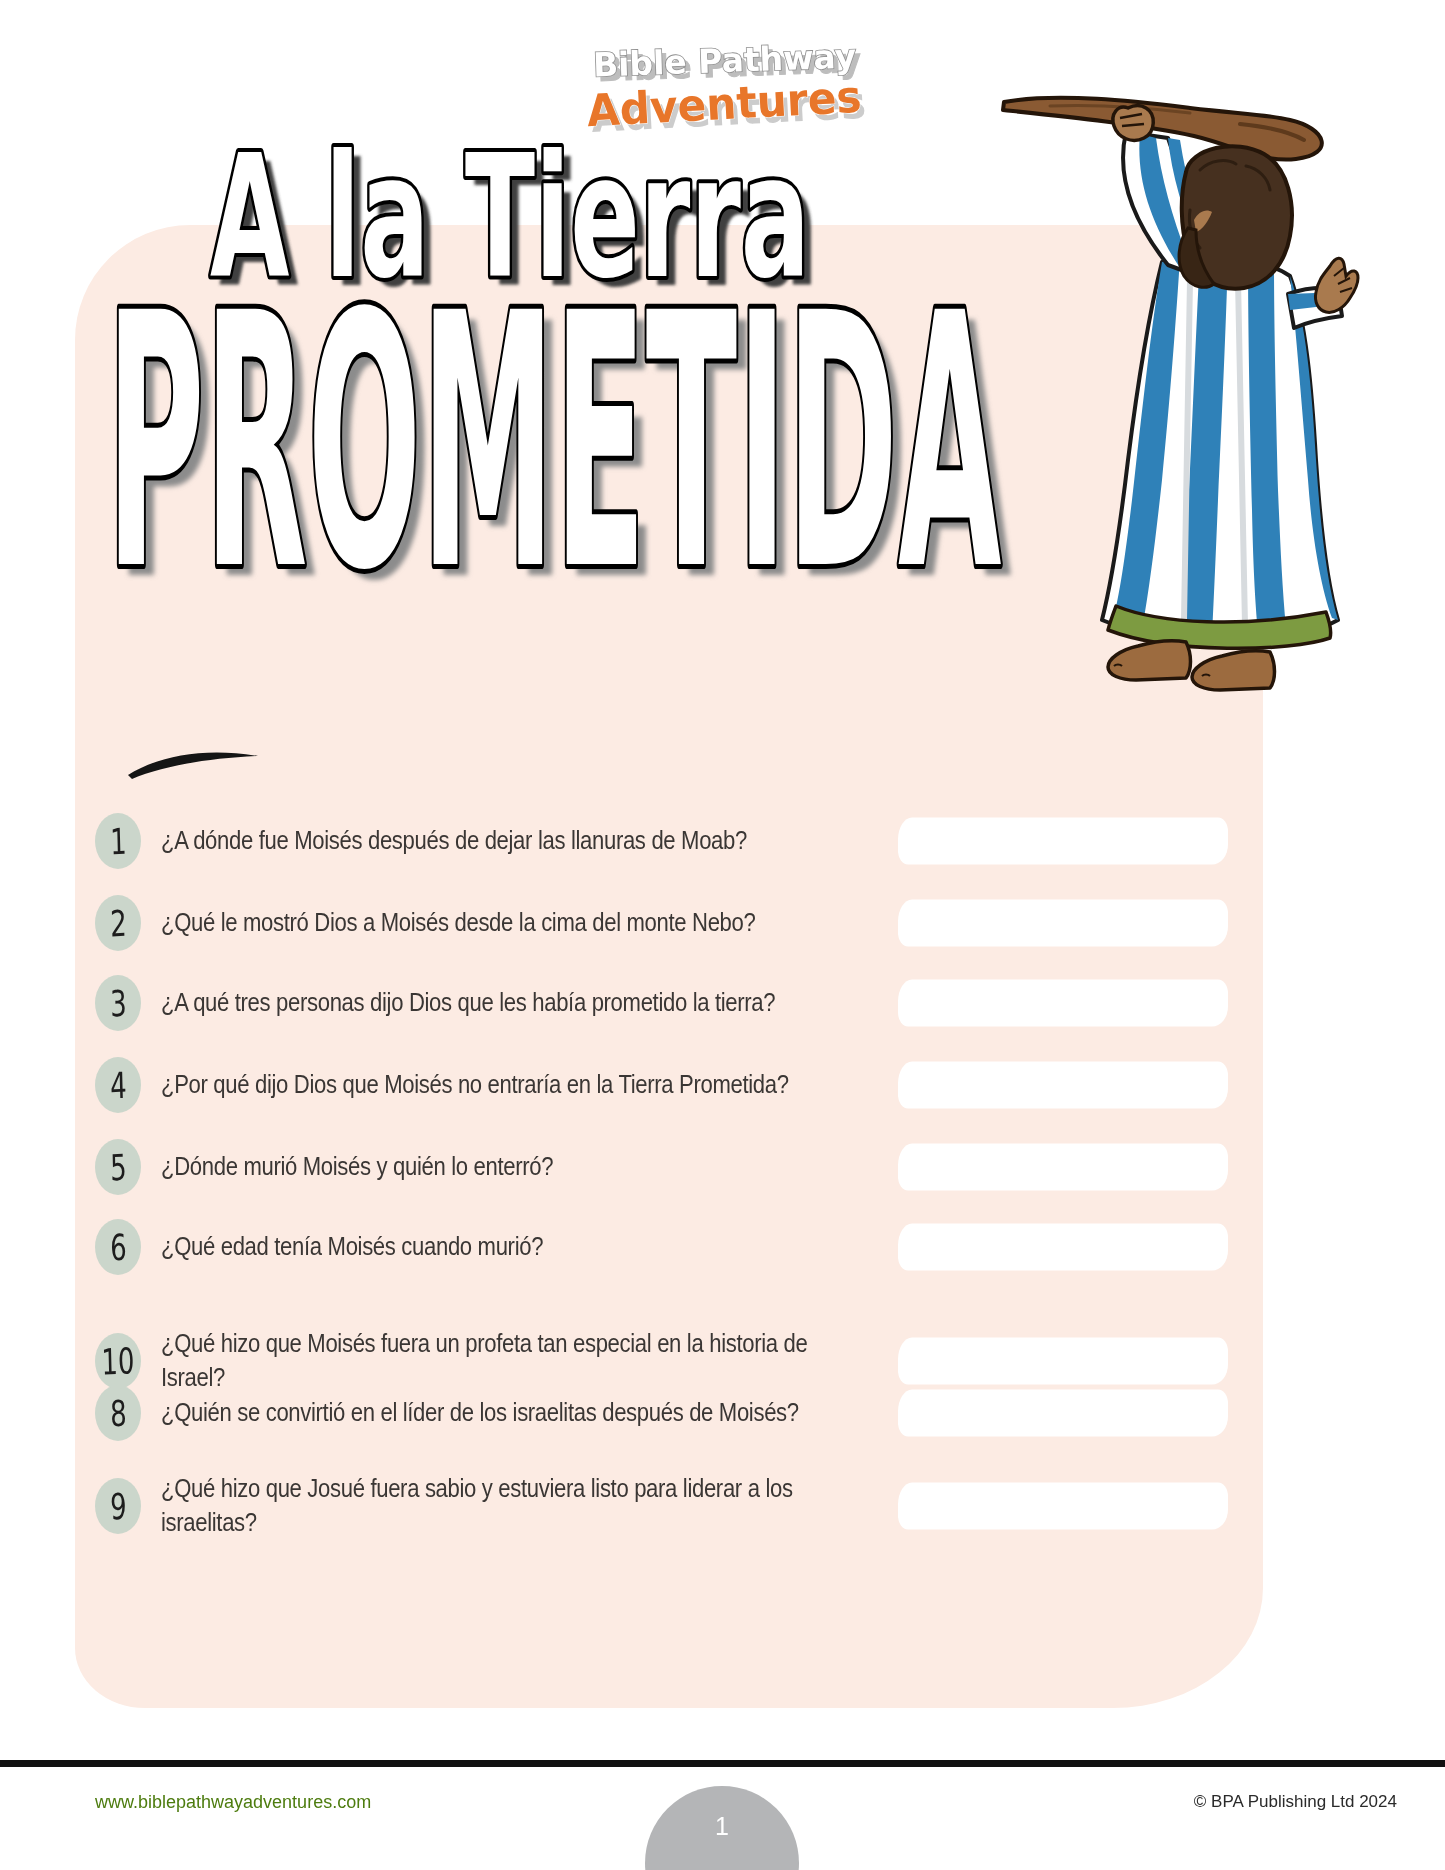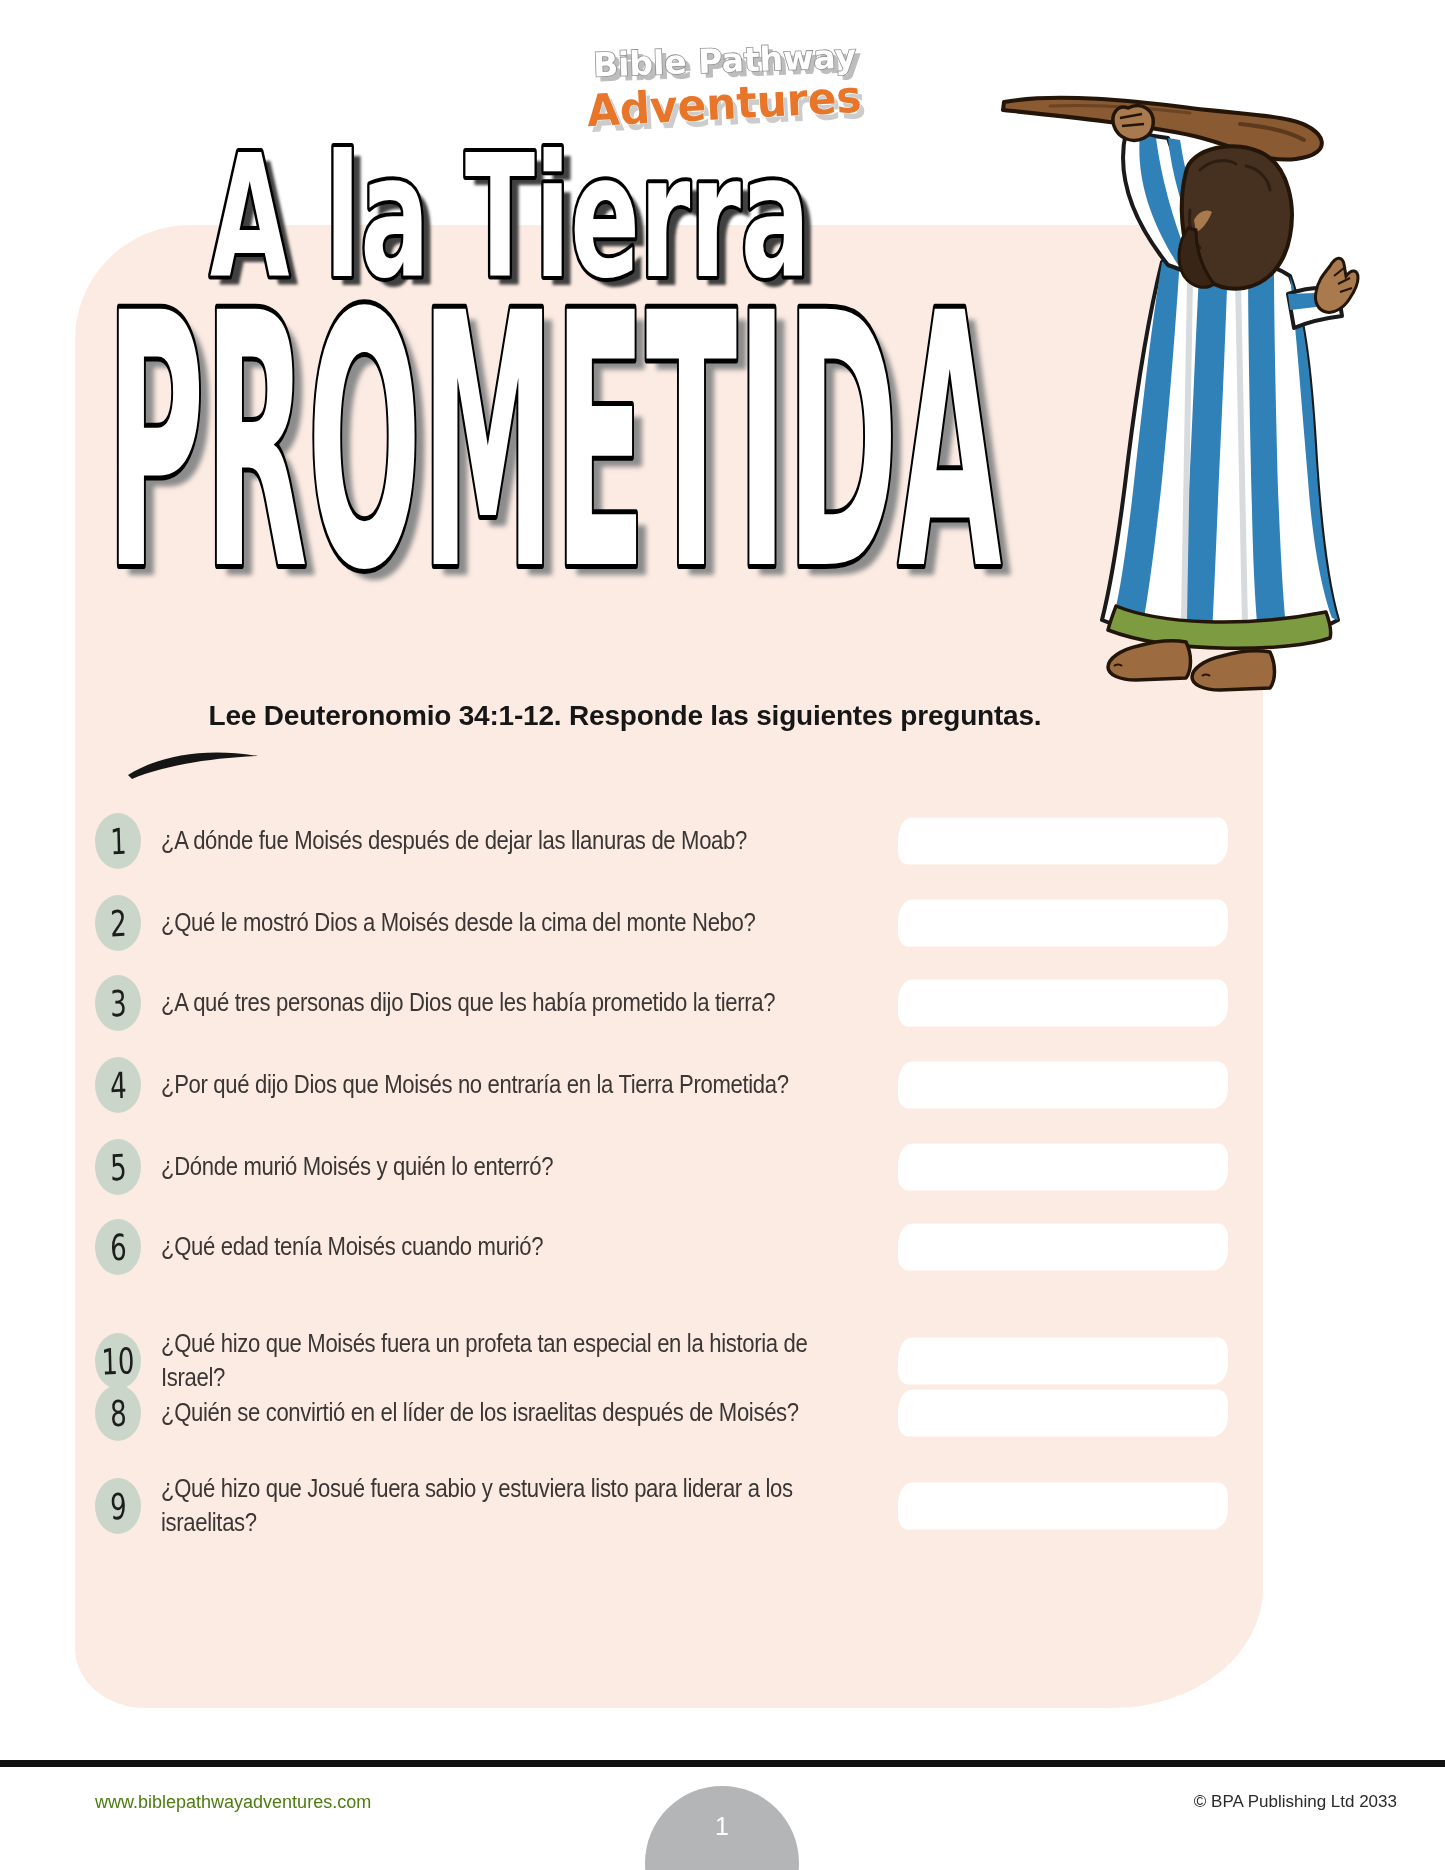--- a/index.html
+++ b/index.html
@@ -118,21 +118,20 @@
       <path d="M344,196 L354,188 M348,204 L360,198 M350,212 L362,208" stroke="#241509" stroke-width="2"></path>
     </g>
     <g>
       <path d="M126,526 C170,544 254,548 336,532 C340,543 342,551 340,558 C300,572 180,574 118,550 C120,542 123,534 126,526 Z" fill="#7d9b41" stroke="#241509" stroke-width="3.5" stroke-linejoin="round"></path>
       <path d="M148,566 C130,570 118,579 118,587 C118,595 130,600 146,600 L196,598 C202,590 202,574 196,562 C180,559 162,562 148,566 Z" fill="#9c6b3f" stroke="#241509" stroke-width="3.5" stroke-linejoin="round"></path>
       <path d="M232,576 C214,580 202,589 202,597 C202,605 214,610 230,610 L280,608 C286,600 286,584 280,572 C264,569 246,572 232,576 Z" fill="#9c6b3f" stroke="#241509" stroke-width="3.5" stroke-linejoin="round"></path>
       <path d="M124,583 M128,592 M124,586 C126,584 130,584 132,586 M212,596 C214,594 218,594 220,596" stroke="#241509" stroke-width="2" fill="none"></path>
     </g>
   </svg>
 
-  <div class="instruction">Lee Deuteronomio 34:1-12. Responde las siguientes preguntas.</div>
   <svg class="swoosh-svg" viewBox="0 0 140 32">
     <path d="M2,26 C32,7 78,-2 132,7 C84,9 36,17 6,30 Z" fill="#151515"></path>
   </svg>
 
   <div class="q-row" style="top:810px; height:62px;">
     <div class="q-badge">
         <span class="q-num">1</span>
       </div>
     <div class="q-text">¿A dónde fue Moisés después de dejar las llanuras de Moab?</div>
     <div class="answer-box"></div>
@@ -189,18 +188,18 @@
   <div class="q-row wrap10" style="top:1315px; height:92px;">
     <div class="q-badge">
         <span class="q-num">10</span>
       </div>
     <div class="q-text">¿Qué hizo que Moisés fuera un profeta tan especial en la historia de Israel?</div>
     <div class="answer-box"></div>
   </div>
 
   <div class="footer-rule"></div>
   <div class="footer-site">www.biblepathwayadventures.com</div>
-  <div class="footer-copy">© BPA Publishing Ltd 2033</div>
+  <div class="footer-copy">© BPA Publishing Ltd 2024</div>
   <div class="page-badge">
     <span>1</span>
   </div>
 
 </div>
 
 </body></html>

